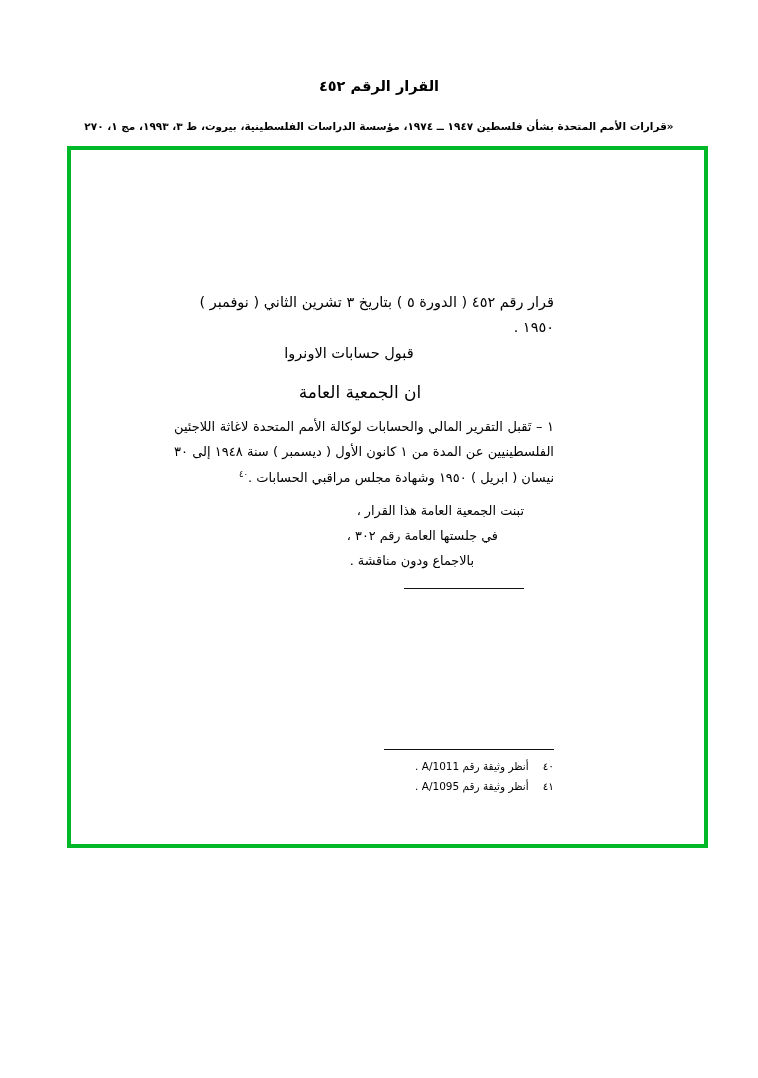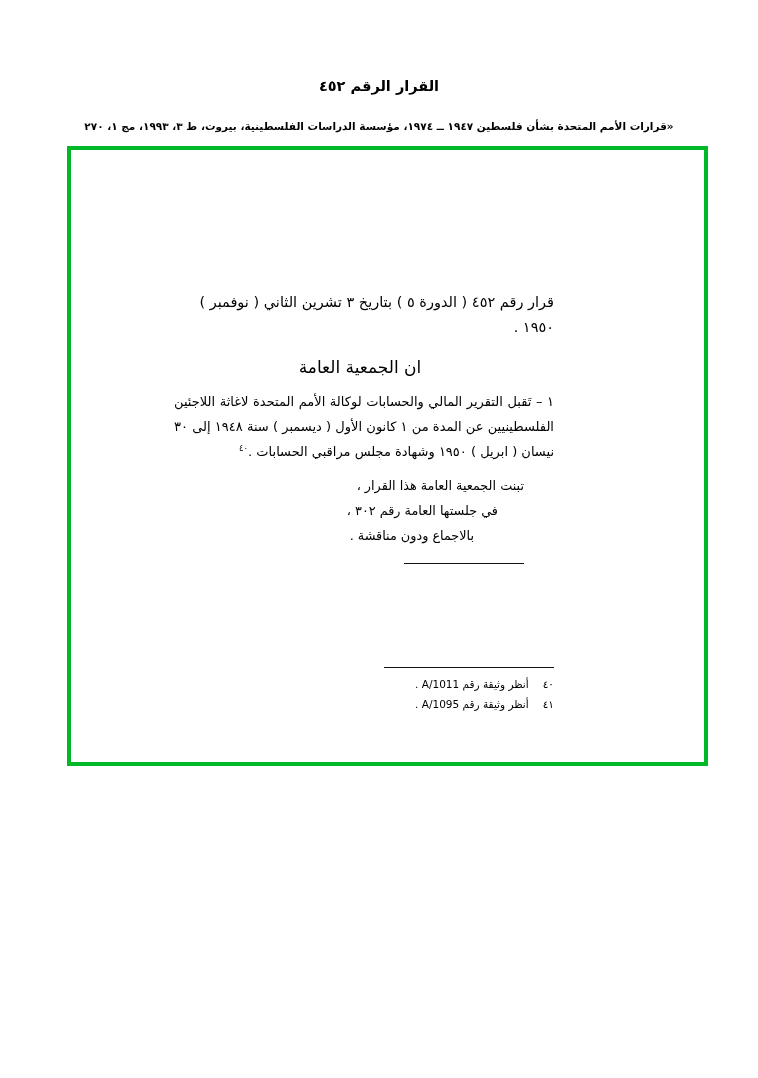--- a/index.html
+++ b/index.html
@@ -37,21 +37,21 @@
     line-height: 1.3;
     letter-spacing: 0px;
   }
 
   
   .page-frame {
     position: absolute;
     top: 146px;
     left: 67px;
     width: 641px;
-    height: 620px;
+    height: 702px;
     border: 4px solid #00b828;
     box-sizing: border-box;
     background: #ffffff;
   }
 
   
   .content {
     position: absolute;
     top: 140px;
     right: 150px;
@@ -136,20 +136,21 @@
   <div class="res-title">القرار الرقم ٤٥٢</div>
   <div class="res-source">«قرارات الأمم المتحدة بشأن فلسطين ١٩٤٧ ــ ١٩٧٤، مؤسسة الدراسات الفلسطينية، بيروت، ط ٣، ١٩٩٣، مج ١، ٢٧٠</div>
 </div>
 
 <div class="page-frame" style="border-color: rgb(0, 184, 40);">
 
   <div class="content">
 
     <div class="res-heading">
       <span>قرار رقم ٤٥٢ ( الدورة ٥ ) بتاريخ ٣ تشرين الثاني ( نوفمبر ) ١٩٥٠ .</span>
+      <span class="line2">قبول حسابات الاونروا</span>
     </div>
 
     <div class="assembly">ان الجمعية العامة</div>
 
     <div class="para">
       <span>١ – تَقبل التقرير المالي والحسابات لوكالة الأمم المتحدة لاغاثة اللاجئين الفلسطينيين عن المدة من ١ كانون الأول ( ديسمبر ) سنة ١٩٤٨ إلى ٣٠ نيسان ( ابريل ) ١٩٥٠ وشهادة مجلس مراقبي الحسابات .</span><sup>٤٠</sup>
     </div>
 
 
     <div class="closing">

